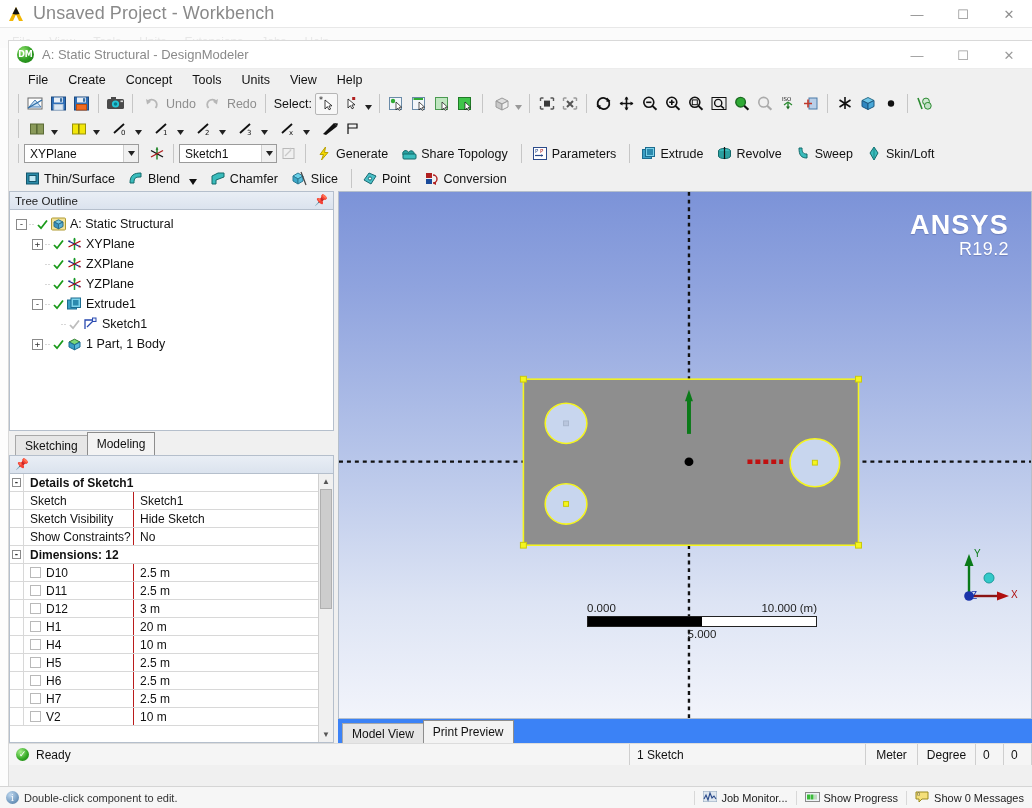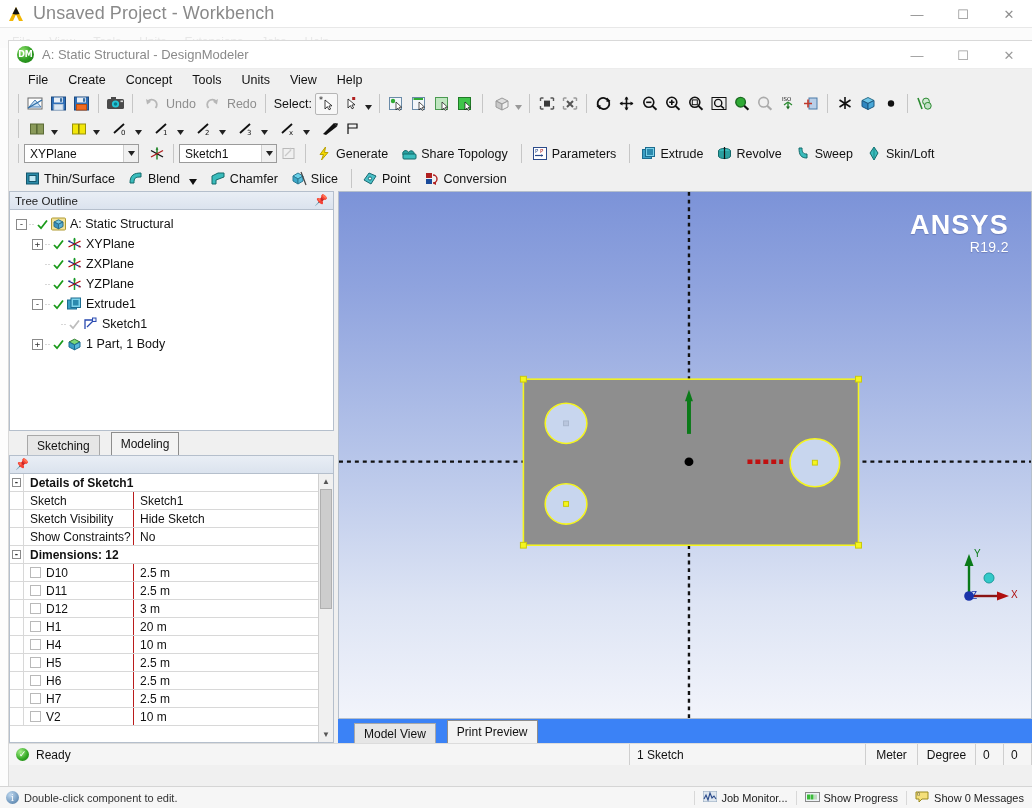--- a/index.html
+++ b/index.html
@@ -135,21 +135,21 @@
   .dots { width: 9px; flex: 0 0 auto; color: #aaa; text-align: center; font-size: 9px; }
   .chk { width: 13px; flex: 0 0 auto; display: flex; align-items: center; justify-content: center; }
   .ticon { width: 18px; flex: 0 0 auto; display: flex; align-items: center; justify-content: center; }
   .tlabel { padding-left: 3px; }
 
   
   .tabsrow { height: 24px; display: flex; align-items: flex-end; background: #f0f0f0; padding-left: 6px; }
   .tab {
     height: 20px; padding: 0 9px; font-size: 12px; color: #111;
     background: #e6e6e6; border: 1px solid #a8a8a8; border-bottom: none;
-    display: flex; align-items: center; margin-right: -1px; margin-left: 12px;
+    display: flex; align-items: center; margin-right: -1px;
   }
   .tab.active { background: #f3f3f3; height: 23px; border-color: #8d8d8d; }
 
   
   .detailsbox {
     height: 270px; background: #fff; border: 1px solid #b5bfcc;
     display: flex; overflow: hidden;
   }
   .dtable { flex: 1; overflow: hidden; }
   .drow { display: flex; height: 18px; border-bottom: 1px solid #d8d8d8; font-size: 12px; }
@@ -181,21 +181,21 @@
   .gfxbox {
     flex: 1; border: 1px solid #b5bfcc; position: relative; overflow: hidden;
     background: linear-gradient(180deg, #7c93d8 0%, #8fa3de 18%, #b9c7ea 52%, #dde4f4 78%, #f2f4fb 100%);
   }
   .ansys-logo {
     position: absolute; right: 22px; top: 20px; text-align: right;
     color: #ffffff; font-family: "Liberation Sans", sans-serif;
     text-shadow: 0 1px 1px rgba(60,70,120,.35);
   }
   .ansys-logo .a1 { font-size: 27px; font-weight: bold; letter-spacing: 1.2px; line-height: 26px; }
-  .ansys-logo .a2 { font-size: 14px; letter-spacing: .4px; margin-top: 1px; }
+  .ansys-logo .a2 { font-size: 18px; letter-spacing: .4px; margin-top: 1px; }
 
   .gfxtabs { height: 24px; display: flex; align-items: flex-end; background: #3b82f6; padding-left: 4px; }
 
   
   .triad { position: absolute; right: 14px; bottom: 108px; width: 62px; height: 62px; }
   .triad .lbl { position: absolute; font-size: 10px; font-family: "Liberation Sans", sans-serif; }
 
   
   .scalebar { position: absolute; left: 0; bottom: 78px; width: 100%; }
   .sb-inner { position: relative; width: 230px; margin-left: 248px; }
@@ -1133,20 +1133,33 @@
                 <line x1="14" y1="48" x2="46" y2="48" stroke="#8a1414" stroke-width="2.4"></line>
                 <polygon points="54,48 42,43.5 42,52.5" fill="#b01010"></polygon>
                 <circle cx="14" cy="48" r="4.8" fill="#1a33aa"></circle>
                 <circle cx="34" cy="30" r="5" fill="#33c9c9" stroke="#1a9a9a"></circle>
               </svg>
               <span class="lbl" style="left:19px; top:0px; color:#0a7a18;">Y</span>
               <span class="lbl" style="left:56px; top:41px; color:#b01010;">X</span>
               <span class="lbl" style="left:16px; top:42px; color:#1a33aa;">Z</span>
             </div>
 
+            <div class="scalebar">
+              <div class="sb-inner">
+                <div class="sb-top">
+                  <span>0.000</span>
+                  <span>10.000 (m)</span>
+                </div>
+                <div class="sb-bars">
+                  <div class="sb-black"></div>
+                  <div class="sb-white"></div>
+                </div>
+                <div class="sb-mid">5.000</div>
+              </div>
+            </div>
 
           </div>
 
           <div class="gfxtabs">
             <div class="tab">Model View</div>
             <div class="tab active">Print Preview</div>
           </div>
         </div>
       </div>
     </div>

